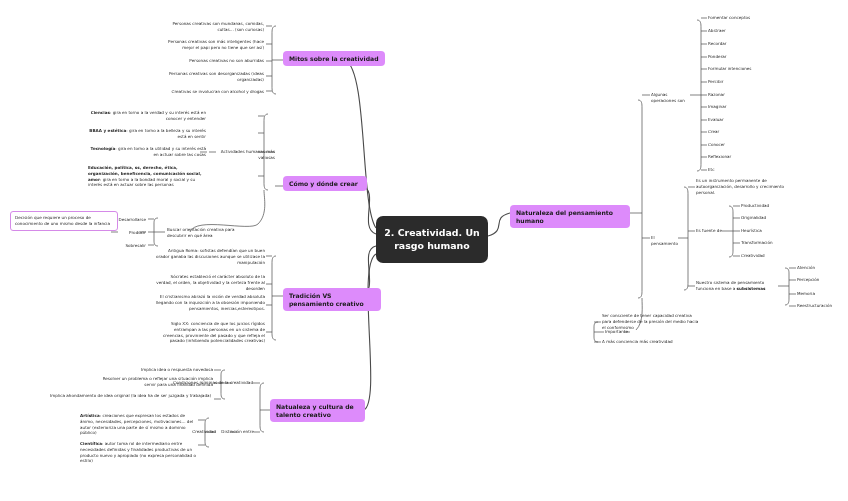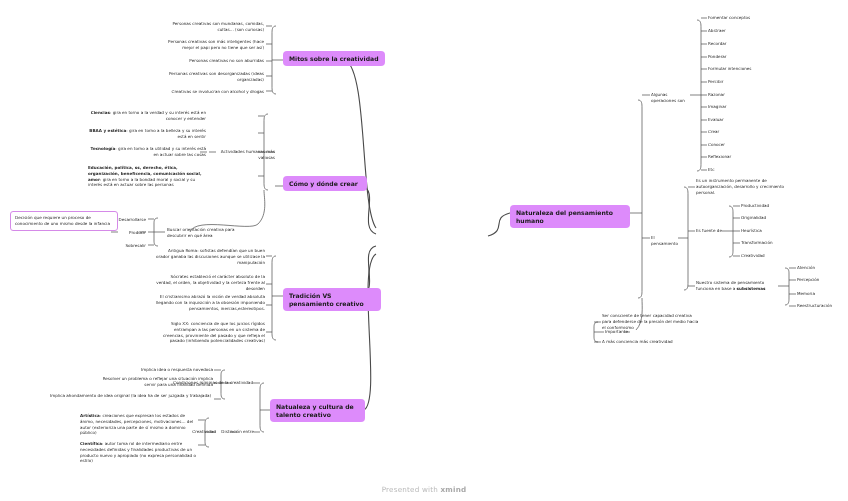--- a/index.html
+++ b/index.html
@@ -163,20 +163,21 @@
       <path d="M642 298 C 642 306, 644 322, 636 330"></path>
       <path d="M630 332 L624 332"></path>
       <path d="M604 332 L598 332"></path>
       <path d="M598 322 C 594 322, 594 325, 594 328 L594 336 C 594 339, 594 342, 598 342"></path>
       <path d="M594 332 L598 332"></path>
       <path d="M594 322 L601 322"></path>
       <path d="M594 342 L601 342"></path>
     </g>
   </svg>
 
+  <div class="node center-node">2. Creatividad. Un rasgo humano</div>
 
   <div class="node branch" style="left:283px;top:51px;width:102px;">
     <span>Mitos sobre la creatividad</span>
   </div>
   <div class="node leaf r" style="left:166px;top:21px;width:98px;">Personas creativas son mundanas, comidas, cultas... (son curiosas)</div>
   <div class="node leaf r" style="left:166px;top:39px;width:98px;">Personas creativas son más inteligentes (hace mejor el papi pero no tiene que ser así)</div>
   <div class="node leaf r" style="left:166px;top:58px;width:98px;">Personas creativas no son aburridas</div>
   <div class="node leaf r" style="left:166px;top:71px;width:98px;">Personas creativas son desorganizadas (ideas organizadas)</div>
   <div class="node leaf r" style="left:166px;top:89px;width:98px;">Creativas se involucran con alcohol y drogas</div>
 
@@ -247,16 +248,13 @@
   <div class="node leaf l" style="left:696px;top:280px;width:84px;"><span>Nuestro sistema de pensamiento funciona en base a <b>subsistemas</b></span></div>
   <div class="node leaf l" style="left:797px;top:265px;width:50px;">Atención</div>
   <div class="node leaf l" style="left:797px;top:277px;width:50px;">Percepción</div>
   <div class="node leaf l" style="left:797px;top:291px;width:50px;">Memoria</div>
   <div class="node leaf l" style="left:797px;top:303px;width:50px;">Reestructuración</div>
 
   <div class="node leaf l" style="left:605px;top:329px;width:30px;">Importante</div>
   <div class="node leaf l" style="left:602px;top:313px;width:98px;">Ser consciente de tener capacidad creativa para defenderse de la presión del medio hacia el conformismo</div>
   <div class="node leaf l" style="left:602px;top:339px;width:98px;">A más conciencia más creatividad</div>
 
-  <div class="footer">
-    <span>Presented with </span><b>xmind</b>
-  </div>
 </div>
 
 </body></html>

